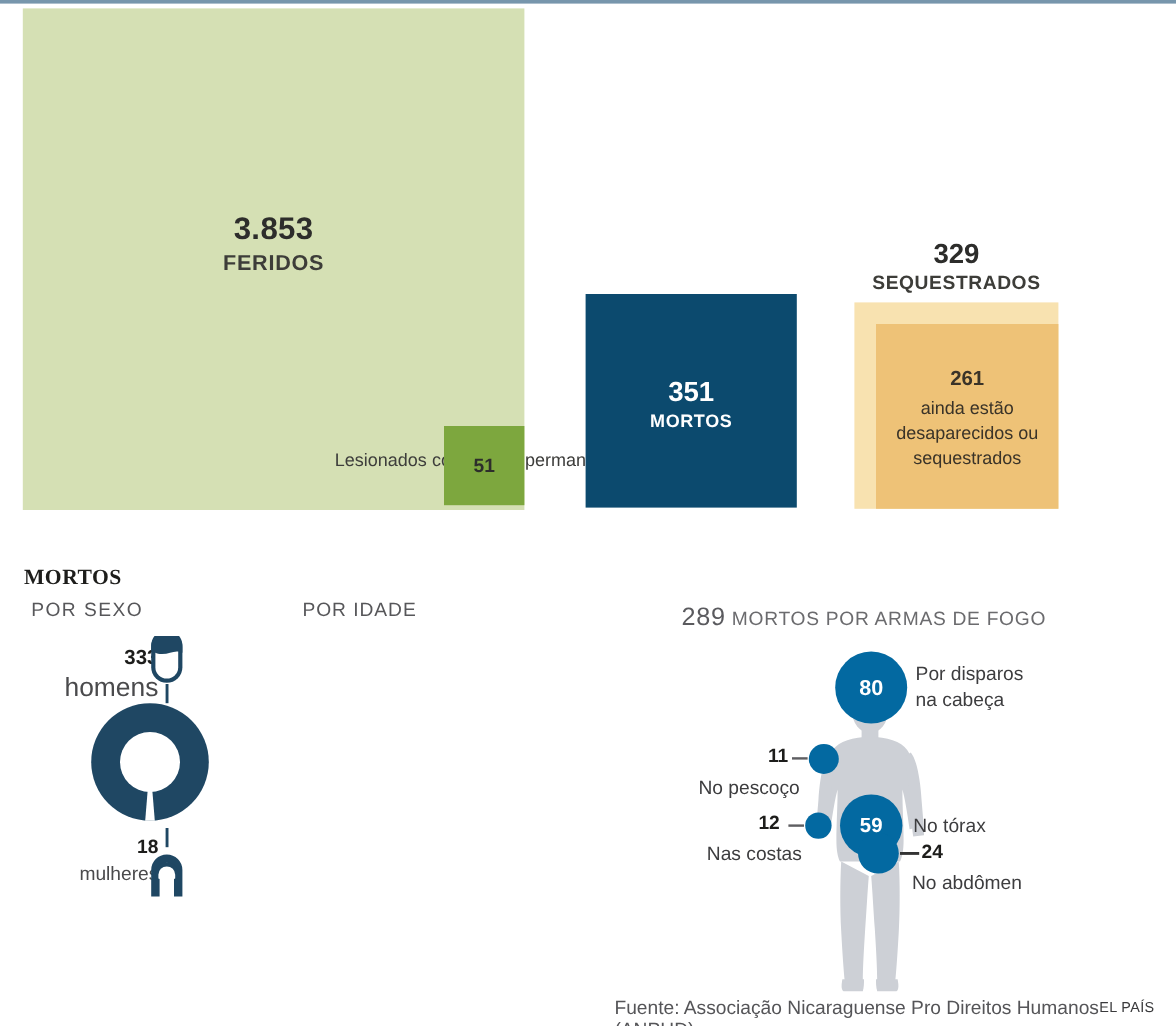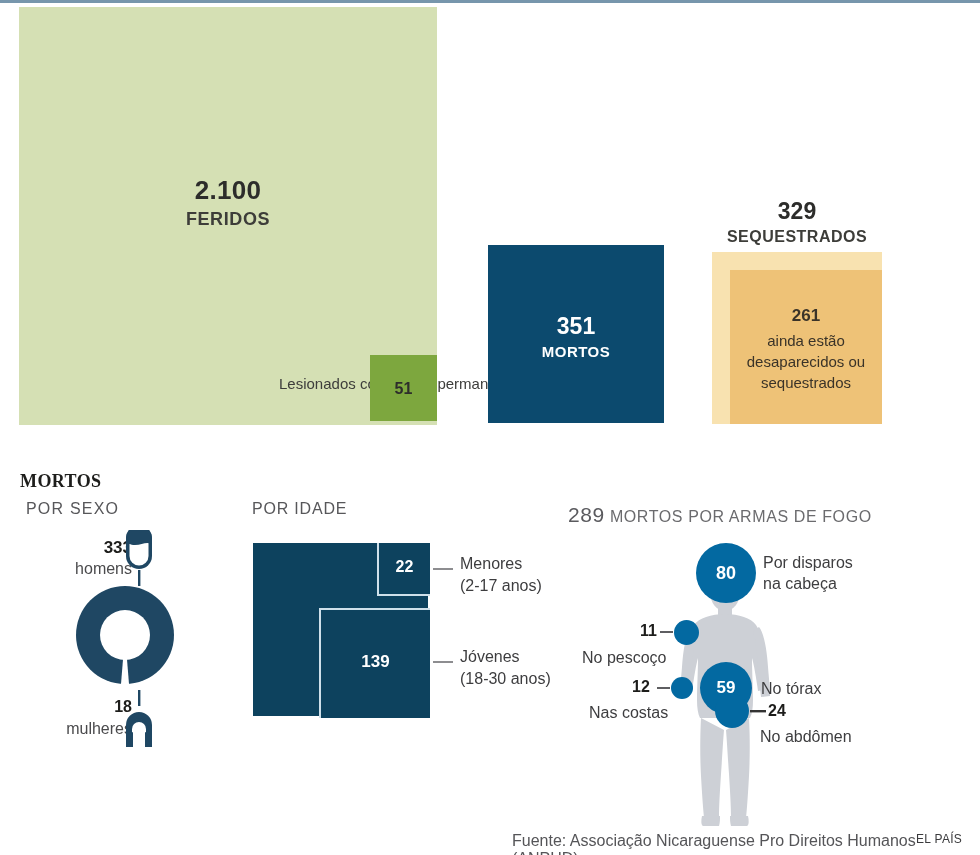--- a/index.html
+++ b/index.html
@@ -102,21 +102,21 @@
   .h-guns b{font-size:21px;font-weight:normal;color:#5a5a5e;}
 
   
   .donut-wrap{position:absolute;left:20px;top:530px;width:220px;height:225px;}
   .lab-333{
     position:absolute;left:56px;top:8px;text-align:right;width:56px;
     font-size:17px;font-weight:bold;color:#1d1d1b;
   }
   .lab-homens{
     position:absolute;left:20px;top:30px;text-align:right;width:92px;
-    font-size:16px;color:#4a4a4c;
+    font-size:22px;color:#4a4a4c;
   }
   .lab-18{
     position:absolute;left:56px;top:168px;text-align:right;width:56px;
     font-size:16px;font-weight:bold;color:#1d1d1b;
   }
   .lab-mulheres{
     position:absolute;left:4px;top:190px;text-align:right;width:108px;
     font-size:16px;color:#4a4a4c;
   }
 
@@ -171,21 +171,21 @@
   }
 </style>
 </head>
 <body>
 
 <div class="stage">
 
   <div class="top-rule"></div>
 
   <div class="sq-feridos">
-    <div class="feridos-num">2.100</div>
+    <div class="feridos-num">3.853</div>
     <div class="feridos-lab">FERIDOS</div>
   </div>
   <div class="lesion-lab">Lesionados com danos permanentes</div>
   <div class="sq-lesion">
     <div class="lesion-num">51</div>
   </div>
 
   <div class="sq-mortos">
     <div class="mortos-num">351</div>
     <div class="mortos-lab">MORTOS</div>
@@ -234,39 +234,20 @@
       <rect x="118" y="160" width="2.4" height="16" fill="#1f4763"></rect>
 
       <g>
         <path d="M106 195 a13 13 0 0 1 26 0 v22 h-7 v-22 a6 6 0 0 0 -12 0 v22 h-7 z" fill="#1f4763"></path>
         <path d="M109.5 198 a9.5 9.5 0 0 1 19 0 v4 h-19 z" fill="#1f4763"></path>
         <path d="M112 199 a7 7 0 0 1 14 0 v3 c-4 2 -10 2 -14 0 z" fill="#ffffff"></path>
       </g>
     </svg>
   </div>
 
-  <div class="age-wrap">
-    <div class="age-outer"></div>
-    <div class="age-22">
-      <span>22</span>
-    </div>
-    <div class="age-139">
-      <span>139</span>
-    </div>
-    <div class="lead-a"></div>
-    <div class="lead-b"></div>
-    <div class="age-lab-a">
-      <div>Menores</div>
-      <div>(2-17 anos)</div>
-    </div>
-    <div class="age-lab-b">
-      <div>Jóvenes</div>
-      <div>(18-30 anos)</div>
-    </div>
-  </div>
 
   <div class="body-wrap">
 
     <svg width="420" height="300" style="position:absolute;left:0;top:0;">
       <g fill="#cdd0d6">
 
         <ellipse cx="165" cy="62" rx="15" ry="19"></ellipse>
 
         <rect x="158" y="76" width="14" height="10"></rect>
 

